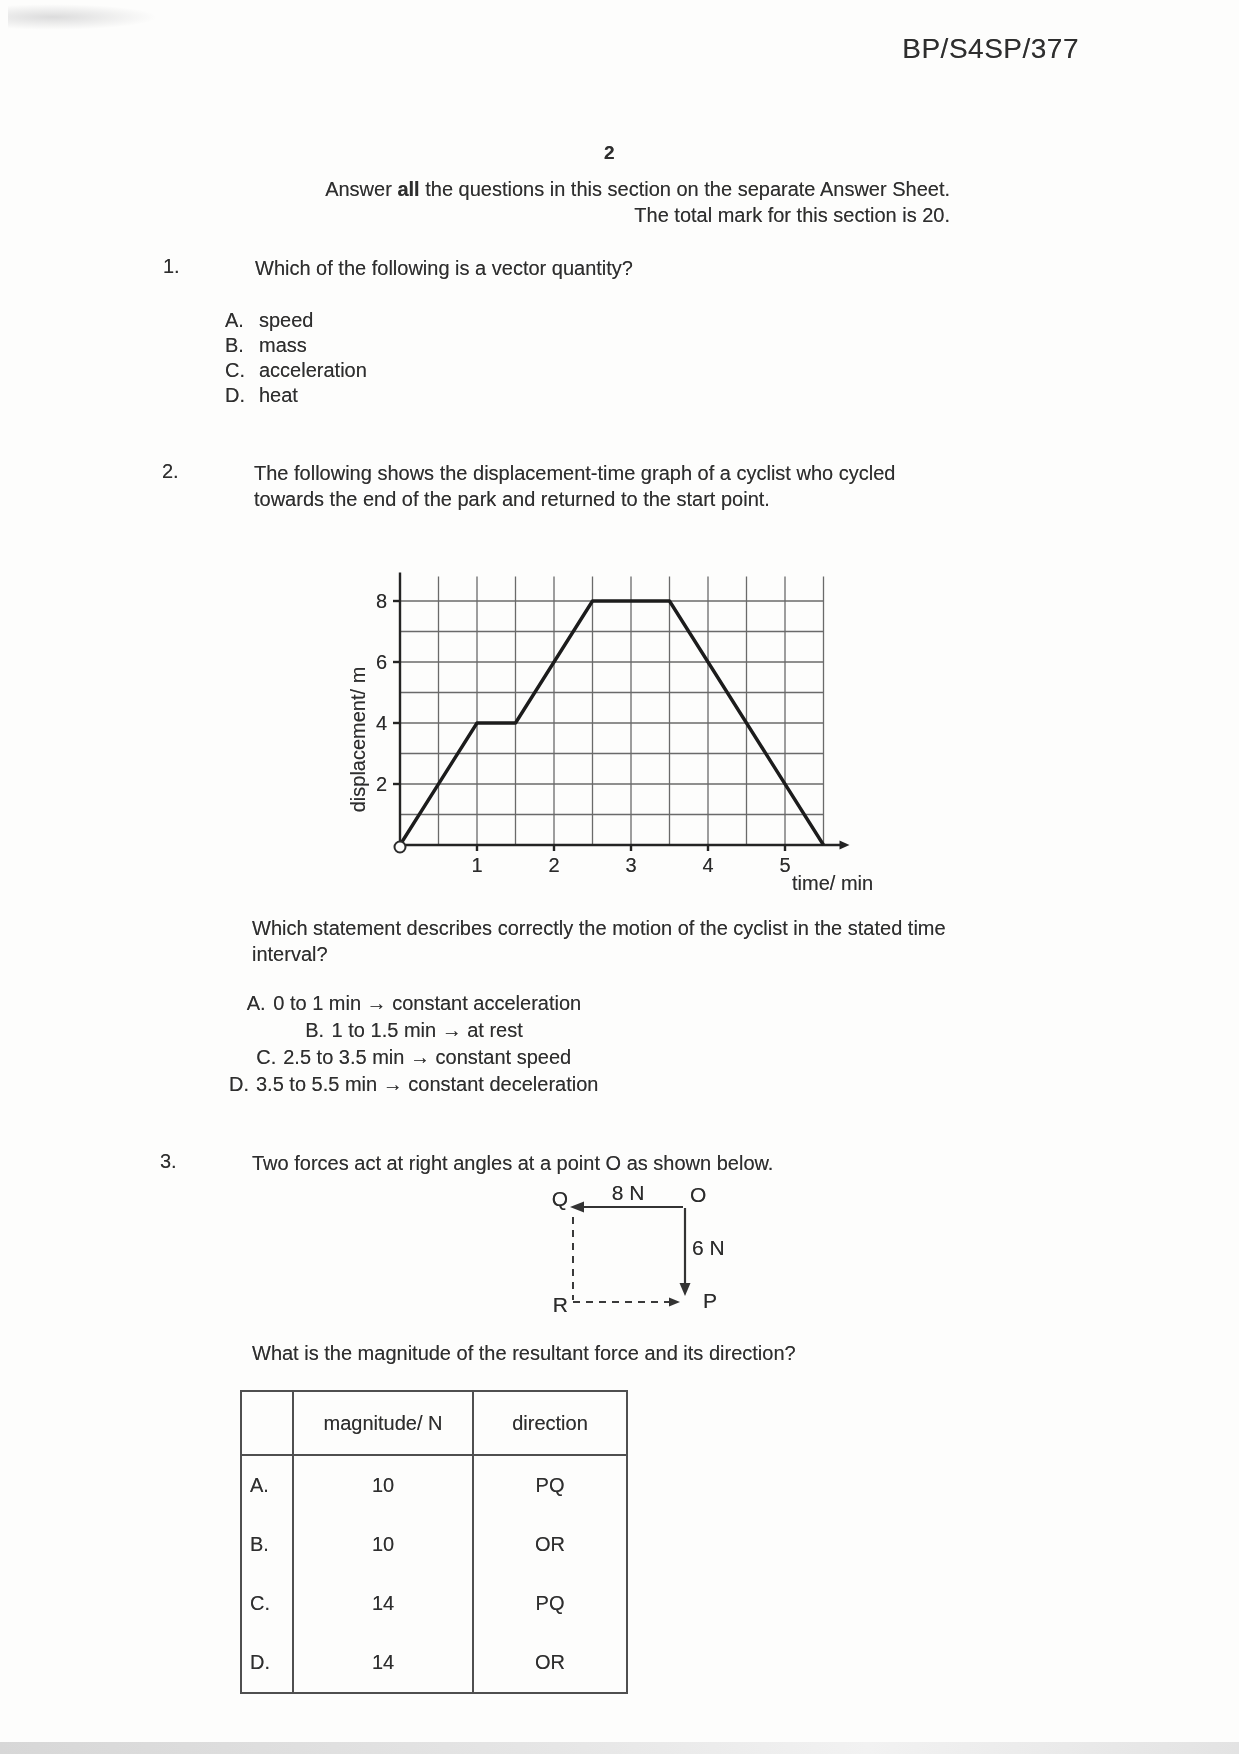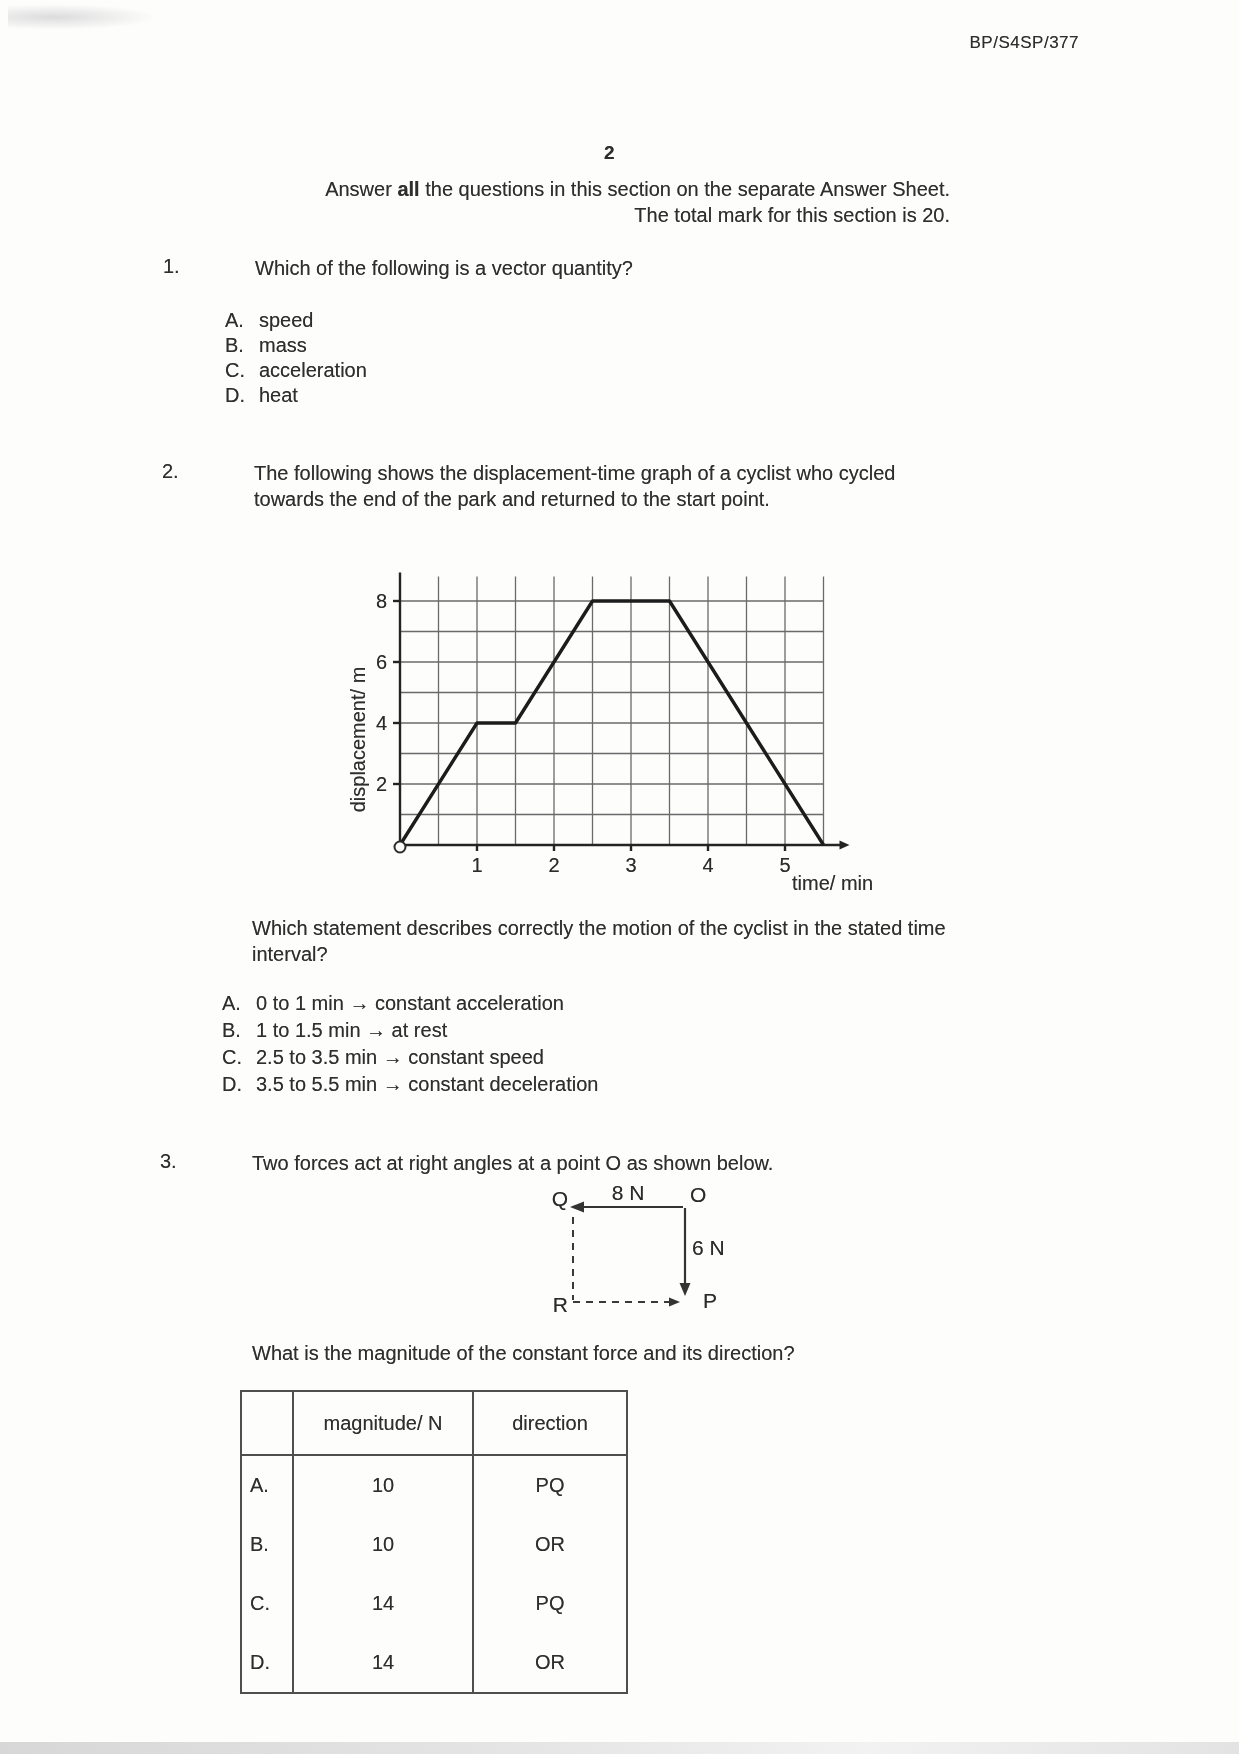--- a/index.html
+++ b/index.html
@@ -3,27 +3,27 @@
 <meta charset="utf-8">
 <style>
   html,body{margin:0;padding:0;background:#ffffff;}
   .page{
     position:relative; width:1239px; height:1754px; overflow:hidden;
     background:#fdfdfc; color:#2e2e2e;
     font-family:"Liberation Sans", sans-serif;
     text-shadow:0 0 0.6px rgba(50,50,50,.55);
   }
   .abs{position:absolute;}
-  .paper-code{top:33px; right:160px; font-size:17px; letter-spacing:.5px;}
+  .paper-code{top:33px; right:160px; font-size:28px; letter-spacing:.5px;}
   .page-number{top:142px; left:604px; font-size:19px; font-weight:bold;}
   .intro{top:176px; left:210px; width:740px; text-align:right; font-size:20px; line-height:26px;}
   .qnum{font-size:20px;}
   .qtext{font-size:20px; line-height:26px;margin-left:30px;}
   .opts{font-size:20px; line-height:25px;}
-  .opts.wide{line-height:27px;}
+  .opts.wide{line-height:27px;text-align:center;}
   .opt-label{display:inline-block; min-width:34px;}
   
   .chart{left:330px; top:560px; width:560px; height:345px;}
   .chart svg{position:absolute; left:0; top:0;}
   .grid{stroke:#6a6a6a; stroke-width:1.3;}
   .axis{stroke:#242424; stroke-width:2.4;}
   .axisfill{fill:#242424;}
   .tick{font-family:"Liberation Sans",sans-serif; font-size:20px; fill:#2b2b2b;}
   .dataline{stroke:#1c1c1c; stroke-width:3.4; stroke-linejoin:round; fill:none;}
   .origin-dot{fill:#fdfdfc; stroke:#2b2b2b; stroke-width:2;}
@@ -152,21 +152,21 @@
       <path d="M 140 122 L 129 117.5 L 129 126.5 Z" class="farrow"></path>
       <text x="28" y="26" text-anchor="end" class="flabel">Q</text>
       <text x="150" y="22" class="flabel">O</text>
       <text x="88" y="20" text-anchor="middle" class="flabel">8 N</text>
       <text x="152" y="75" class="flabel">6 N</text>
       <text x="28" y="132" text-anchor="end" class="flabel">R</text>
       <text x="163" y="128" class="flabel">P</text>
     </svg>
   </div>
 
-  <div class="abs qtext" style="left:222px; top:1340px; width:720px;">What is the magnitude of the constant force and its direction?</div>
+  <div class="abs qtext" style="left:222px; top:1340px; width:720px;">What is the magnitude of the resultant force and its direction?</div>
 
   <table class="abs ftable">
     <thead>
       <tr>
         <th class="c-letter"></th>
         <th class="c-mag">magnitude/ N</th>
         <th class="c-dir">direction</th>
       </tr>
     </thead>
     <tbody>

